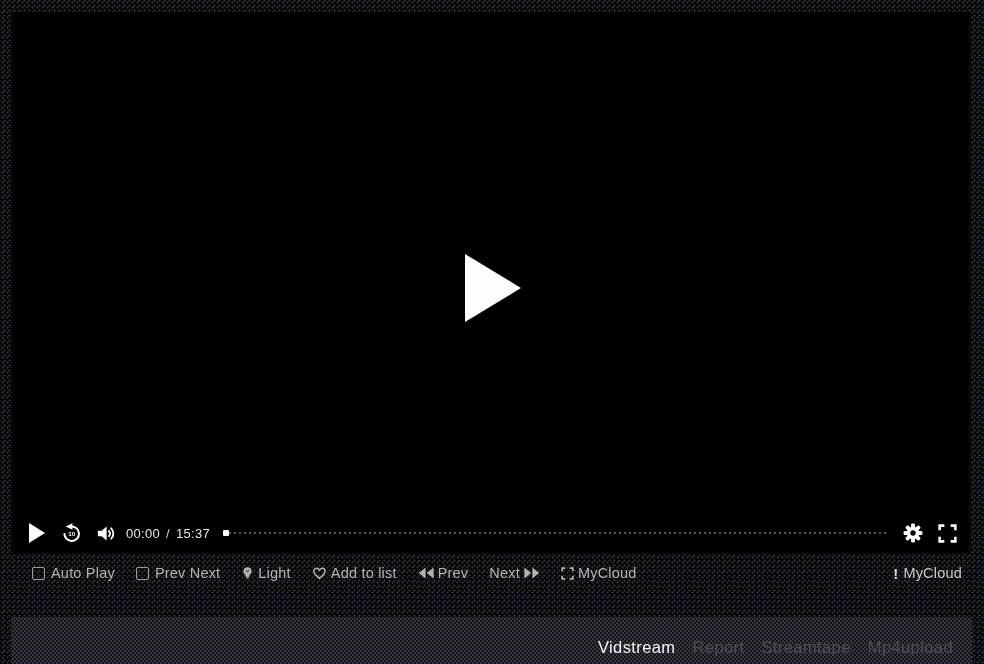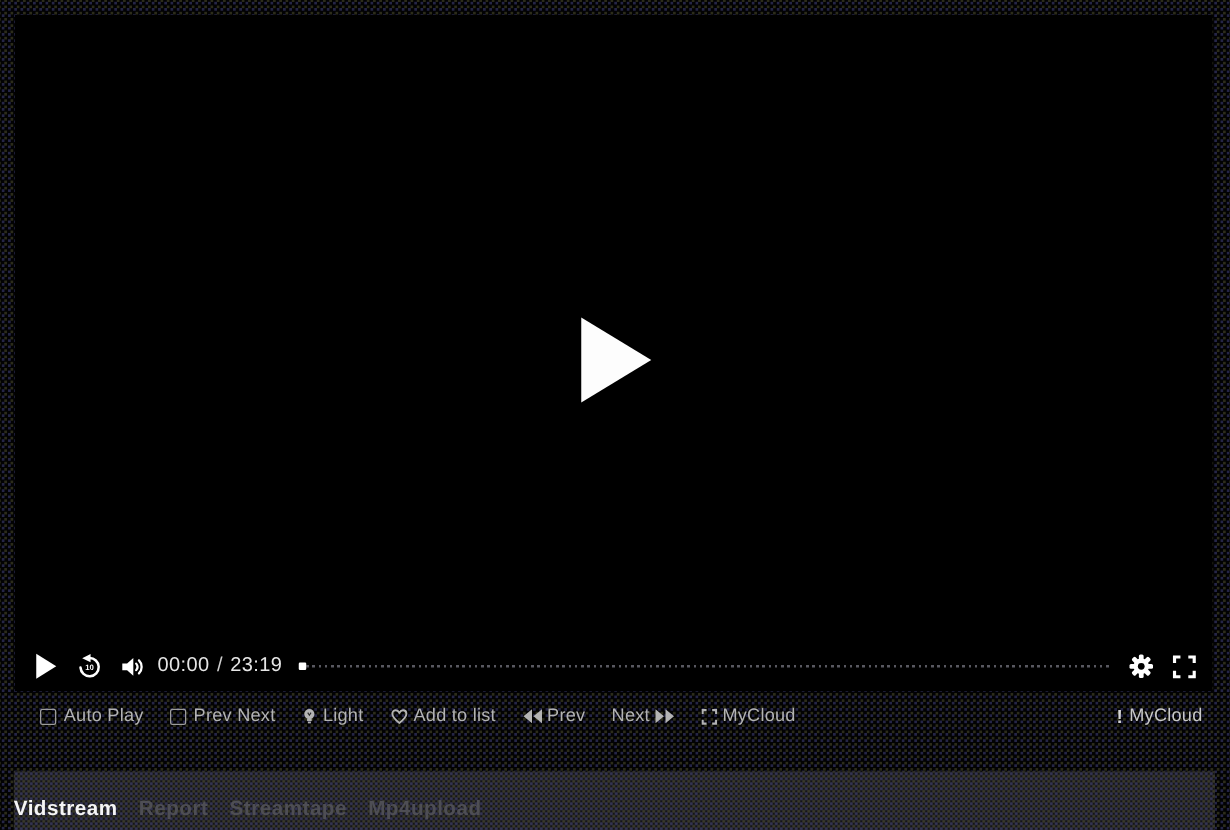--- a/index.html
+++ b/index.html
@@ -28,21 +28,21 @@
     display:flex;align-items:center;padding:0 12px 0 17px;
   }
   .ctl{display:inline-flex;align-items:center;justify-content:center;cursor:pointer;}
   .play-sm{
     width:0;height:0;border-top:10px solid transparent;border-bottom:10px solid transparent;
     border-left:16px solid #fff;margin-right:15px;
   }
   .rewind{margin-right:11px;}
   .volume{margin-right:9px;}
   .time{
-    font-size:16px;color:#e6e6e6;letter-spacing:.3px;white-space:nowrap;
+    font-size:13px;color:#e6e6e6;letter-spacing:.3px;white-space:nowrap;
     display:inline-flex;align-items:center;
   }
   .time .sep{margin:0 6px;color:#cfcfcf;}
   .progress{
     flex:1;position:relative;height:8px;margin:0 15px 0 13px;cursor:pointer;
   }
   .progress .track{
     position:absolute;left:6px;right:0;top:3px;height:2px;
     background-image:repeating-linear-gradient(90deg,#585860 0 2px,transparent 2px 5px);
   }
@@ -61,29 +61,29 @@
   .titem.tight{gap:4px;}
   .checkbox{
     width:11px;height:11px;border:1.6px solid #9d9d9d;border-radius:2px;
     display:inline-block;background:transparent;
   }
   .report{margin-left:auto;color:#c9c9c9;gap:5px;}
   .report .mark{font-weight:bold;color:#d6d6d6;font-size:15px;}
   
   .servers{
     position:absolute;left:11px;top:617px;width:961px;height:47px;box-sizing:border-box;
-    display:flex;align-items:center;gap:17px;
+    display:flex;justify-content:flex-end;align-items:center;gap:17px;
     padding:14px 19px 0 0;
     background-color:#151518;
     background-image:
       radial-gradient(rgba(96,96,165,.42) 1px, transparent 1.4px),
       radial-gradient(rgba(140,140,84,.30) 1px, transparent 1.4px);
     background-size:4px 4px,4px 4px;
     background-position:0 0,2px 2px;
-    font-size:16.5px;font-weight:700;letter-spacing:.4px;
+    font-size:16.5px;font-weight:400;letter-spacing:.4px;
   }
   .server{color:#4e4e54;cursor:pointer;white-space:nowrap;}
   .server.active{color:#f5f5f5;}
   svg{display:block;}
 </style>
 </head>
 <body>
 
 <div class="player">
 
@@ -105,21 +105,21 @@
       <svg width="23" height="23" viewBox="0 0 24 24">
         <path d="M4 9.2 h4 l5.2 -4.6 v14.8 l-5.2 -4.6 h-4 z" fill="#fff"></path>
         <path d="M15.6 9.3 a4.2 4.2 0 0 1 0 5.4" fill="none" stroke="#fff" stroke-width="1.9" stroke-linecap="round"></path>
         <path d="M17.9 6.6 a7.6 7.6 0 0 1 0 10.8" fill="none" stroke="#fff" stroke-width="1.9" stroke-linecap="round"></path>
       </svg>
     </div>
 
     <div class="time">
       <span>00:00</span>
       <span class="sep">/</span>
-      <span>23:19</span>
+      <span>15:37</span>
     </div>
 
     <div class="progress">
       <div class="track"></div>
       <div class="handle"></div>
     </div>
 
     <div class="ctl gear">
       <svg width="20" height="20" viewBox="0 0 20 20">
         <g fill="#fff">

